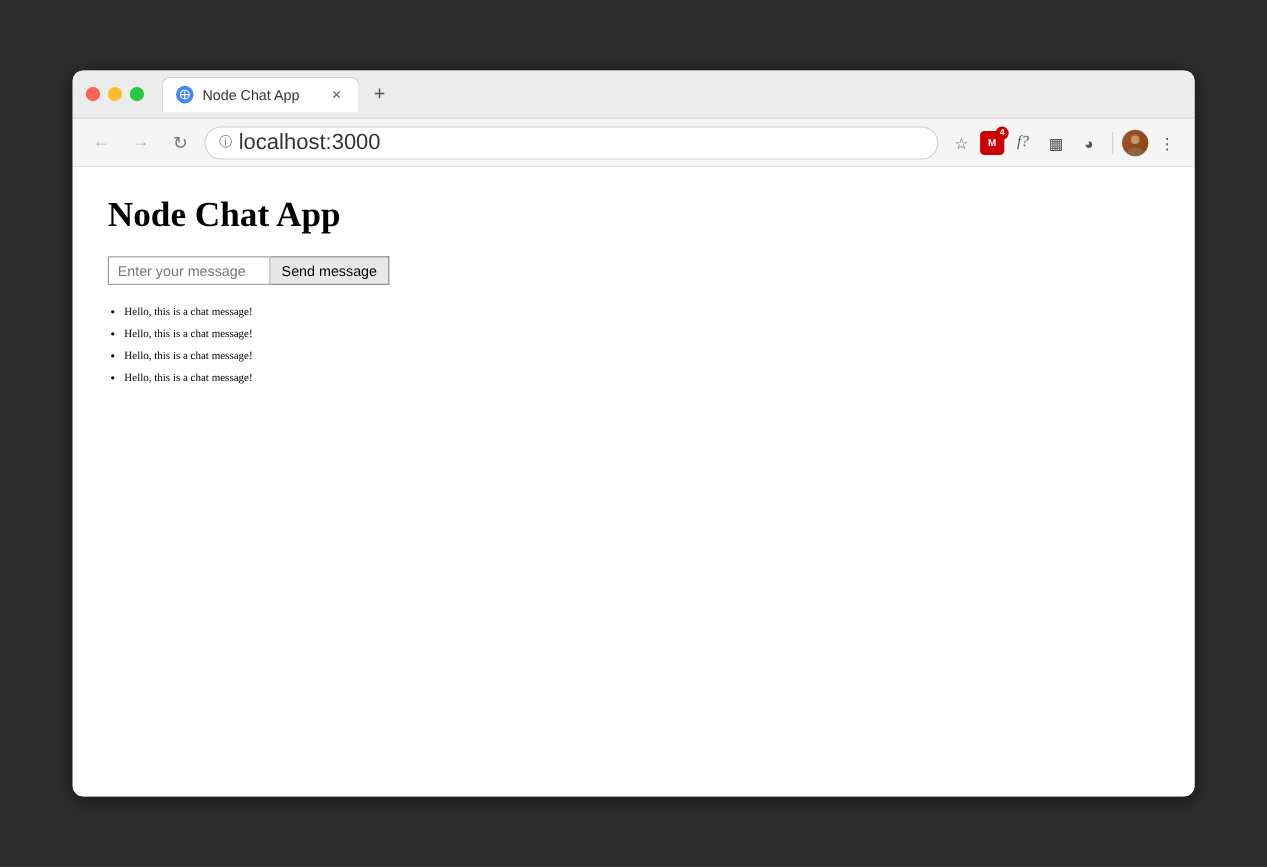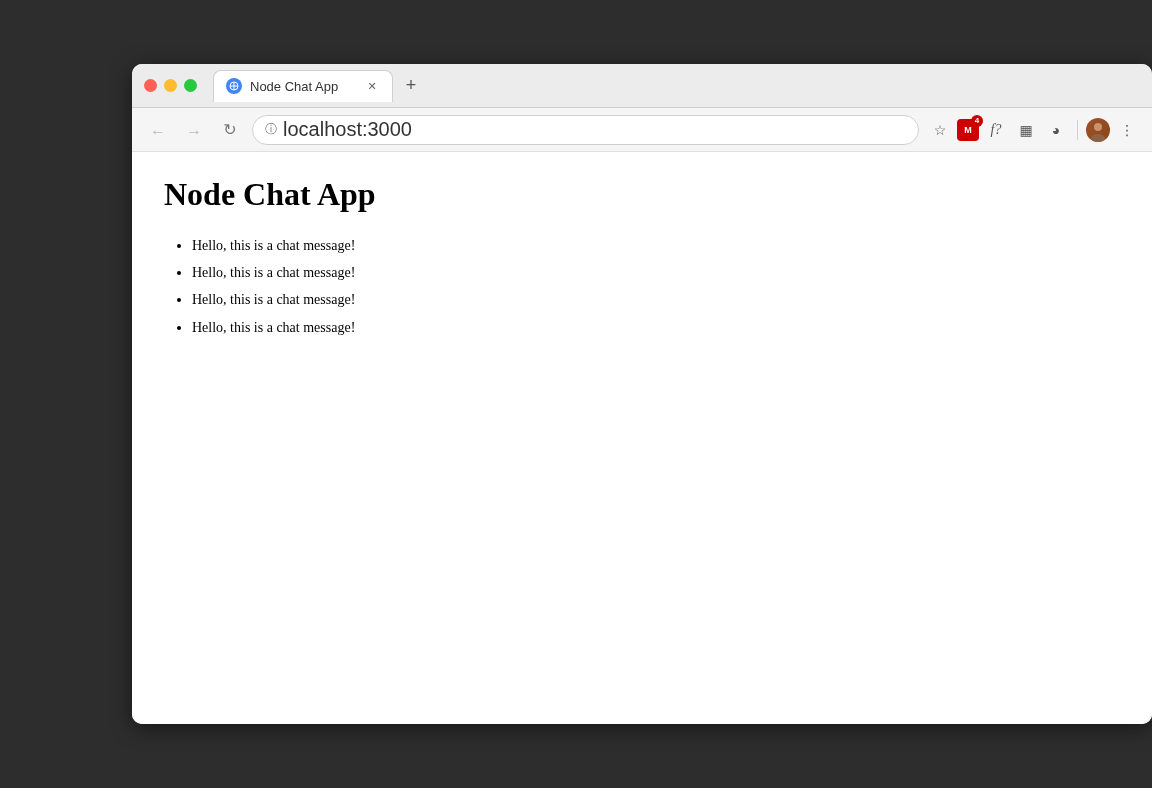--- a/index.html
+++ b/index.html
@@ -11,21 +11,21 @@
       align-items: center;
       min-height: 100vh;
       font-family: Arial, sans-serif;
     }
 
     .desktop {
       width: 1152px;
       height: 788px;
       background: #2d2d2d;
       display: flex;
-      justify-content: flex-end;
+      justify-content: center;
       align-items: center;
     }
 
     .browser-window {
       width: 1020px;
       height: 660px;
       background: #ffffff;
       border-radius: 10px;
       overflow: hidden;
       box-shadow: 0 4px 20px rgba(0,0,0,0.5);
@@ -307,22 +307,22 @@
       padding: 4px 10px;
       font-size: 13px;
       height: 26px;
       cursor: pointer;
       font-family: Arial, sans-serif;
       color: #000;
     }
 
     .messages-list {
       list-style: disc;
-      margin-left: 28px;
-      font-size: 14px;
+      margin-left: 15px;
+      font-size: 10px;
       font-family: Georgia, serif;
       line-height: 1.8;
       color: #000;
     }
 
     .messages-list li {
       margin-bottom: 2px;
     }
 
     
@@ -412,20 +412,24 @@
 
         <button class="nav-action-btn">
           <span>⋮</span>
         </button>
       </div>
     </div>
 
     <div class="page-content">
       <h1 class="page-title">Node Chat App</h1>
 
+      <div class="message-form">
+        <input class="message-input" type="text" placeholder="Enter your message" style="">
+        <button class="send-btn">Send message</button>
+      </div>
 
       <ul class="messages-list">
       <li>Hello, this is a chat message!</li>
           <li>Hello, this is a chat message!</li>
           <li>Hello, this is a chat message!</li>
           <li>Hello, this is a chat message!</li>
         </ul>
     </div>
 
   </div>

